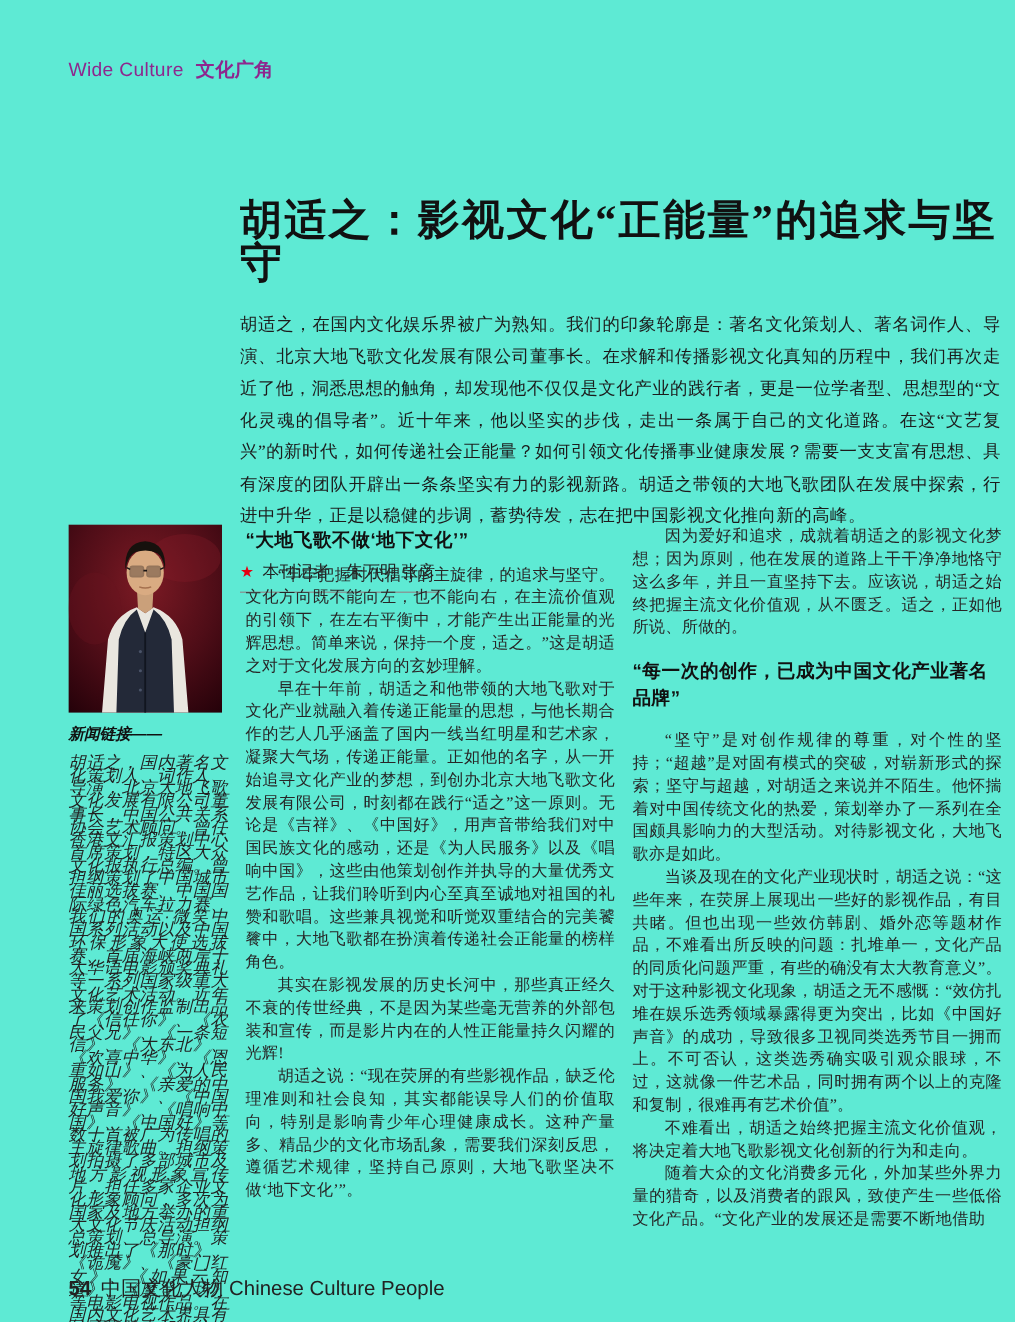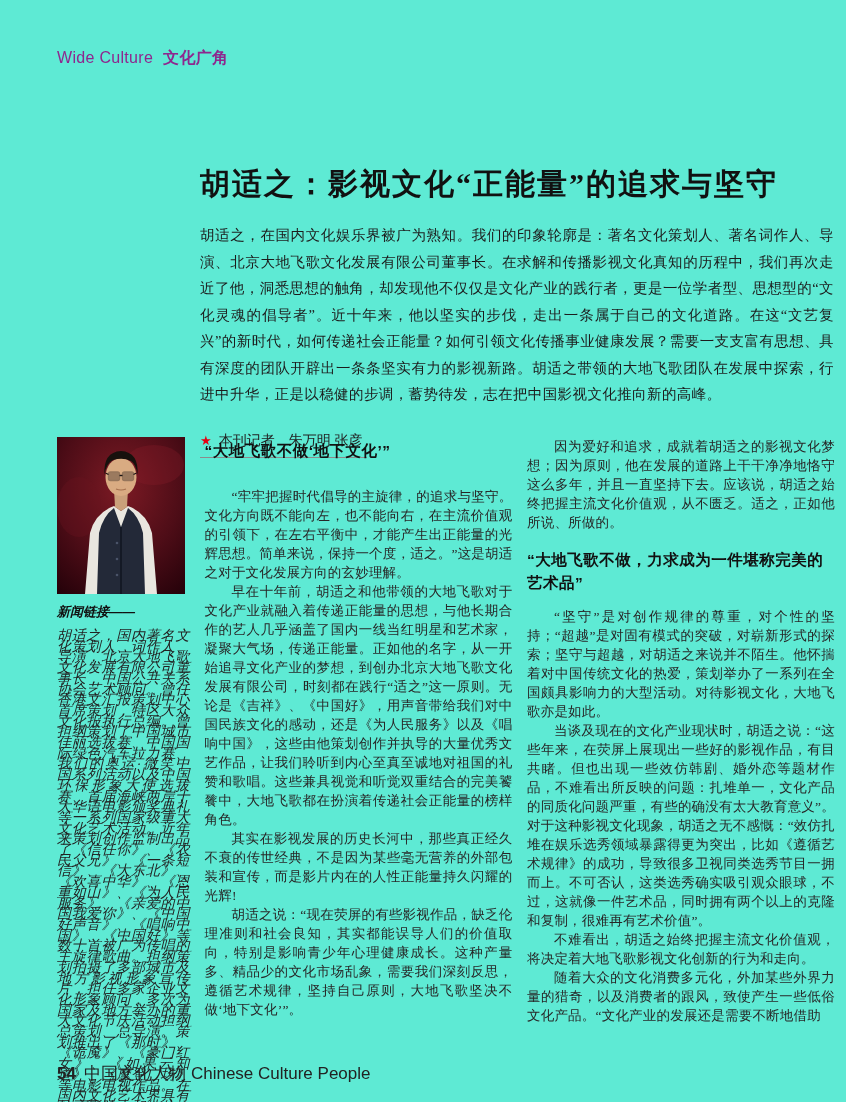--- a/index.html
+++ b/index.html
@@ -7,37 +7,37 @@
   .page {
     position:relative; width:846px; height:1102px; margin:0 auto;
     background:#5eead4; overflow:hidden; color:#222;
     font-family:"Liberation Serif", serif;
   }
   
   .eyebrow { position:absolute; left:57px; top:48px; font-family:"Liberation Sans",sans-serif; font-size:16px; color:#8e278e; letter-spacing:.3px; }
   .eyebrow .zh { font-weight:bold; margin-left:10px; }
   
   .article-head { position:absolute; left:200px; top:166px; width:634px; }
-  .title { font-family:"Liberation Serif",serif; font-weight:bold; font-size:30px; letter-spacing:2px; color:#111; line-height:36px; }
+  .title { font-family:"Liberation Serif",serif; font-weight:bold; font-size:35px; letter-spacing:2px; color:#111; line-height:36px; }
   .intro { margin-top:20px; font-size:14.5px; line-height:26.5px; text-align:justify; color:#1c1c1c; letter-spacing:.4px; }
   .byline { display:inline-block; margin-top:24px; padding:0 4px 7px 0; border-bottom:1px solid #8c8c8c; font-family:"Liberation Sans",sans-serif; font-size:14px; color:#222; }
   .byline .star { color:#e60012; margin-right:7px; font-size:13px; }
   .byline .names { margin-left:14px; }
   
   .columns { position:absolute; left:57px; top:437px; width:778px; display:flex; justify-content:space-between; }
   .col-side { width:133px;font-style:italic; }
   .col { width:308px; }
   
   .photo { width:128px; height:157px; display:block; }
   .news-label { margin-top:9px; font-family:"Liberation Sans",sans-serif; font-weight:bold; font-size:13px; color:#111; }
   .bio { margin-top:9px; font-family:"Liberation Sans",sans-serif; font-size:14px; line-height:10.7px; letter-spacing:.6px; text-align:justify; color:#222; }
   .side-rule { margin-top:14px; border-top:1px solid #bdbdbd; width:100%; }
   
   .col h2 { font-family:"Liberation Sans",sans-serif; font-size:15.5px; line-height:23px; font-weight:bold; color:#111; letter-spacing:.5px; }
-  .col-mid h2 { margin:2px 0 25px 0; }
+  .col-mid h2 { margin:2px 0 7px 0; }
   .col-right h2 { margin:16px 0 13px 0; }
   .col p { font-size:13.5px; line-height:19px; text-align:justify; text-indent:2em; color:#272727; letter-spacing:.2px; }
   
   .footer { position:absolute; left:57px; top:1062px; font-family:"Liberation Sans",sans-serif; font-size:17px; color:#222; }
   .footer .pageno { font-weight:bold; margin-right:8px; }
   .footer .en { margin-left:5px; }
 </style>
 </head>
 <body>
 
@@ -100,23 +100,23 @@
     <div class="col col-mid">
       <h2>“大地飞歌不做‘地下文化’”</h2>
       <p>“牢牢把握时代倡导的主旋律，的追求与坚守。文化方向既不能向左，也不能向右，在主流价值观的引领下，在左右平衡中，才能产生出正能量的光辉思想。简单来说，保持一个度，适之。”这是胡适之对于文化发展方向的玄妙理解。</p>
       <p>早在十年前，胡适之和他带领的大地飞歌对于文化产业就融入着传递正能量的思想，与他长期合作的艺人几乎涵盖了国内一线当红明星和艺术家，凝聚大气场，传递正能量。正如他的名字，从一开始追寻文化产业的梦想，到创办北京大地飞歌文化发展有限公司，时刻都在践行“适之”这一原则。无论是《吉祥》、《中国好》，用声音带给我们对中国民族文化的感动，还是《为人民服务》以及《唱响中国》，这些由他策划创作并执导的大量优秀文艺作品，让我们聆听到内心至真至诚地对祖国的礼赞和歌唱。这些兼具视觉和听觉双重结合的完美饕餮中，大地飞歌都在扮演着传递社会正能量的榜样角色。</p>
       <p>其实在影视发展的历史长河中，那些真正经久不衰的传世经典，不是因为某些毫无营养的外部包装和宣传，而是影片内在的人性正能量持久闪耀的光辉!</p>
       <p>胡适之说：“现在荧屏的有些影视作品，缺乏伦理准则和社会良知，其实都能误导人们的价值取向，特别是影响青少年心理健康成长。这种产量多、精品少的文化市场乱象，需要我们深刻反思，遵循艺术规律，坚持自己原则，大地飞歌坚决不做‘地下文化’”。</p>
     </div>
 
     <div class="col col-right">
       <p>因为爱好和追求，成就着胡适之的影视文化梦想；因为原则，他在发展的道路上干干净净地恪守这么多年，并且一直坚持下去。应该说，胡适之始终把握主流文化价值观，从不匮乏。适之，正如他所说、所做的。</p>
-      <h2>“大地飞歌不做，力求成为一件堪称完美的艺术品”</h2>
+      <h2>“每一次的创作，已成为中国文化产业著名品牌”</h2>
       <p>“坚守”是对创作规律的尊重，对个性的坚持；“超越”是对固有模式的突破，对崭新形式的探索；坚守与超越，对胡适之来说并不陌生。他怀揣着对中国传统文化的热爱，策划举办了一系列在全国颇具影响力的大型活动。对待影视文化，大地飞歌亦是如此。</p>
-      <p>当谈及现在的文化产业现状时，胡适之说：“这些年来，在荧屏上展现出一些好的影视作品，有目共睹。但也出现一些效仿韩剧、婚外恋等题材作品，不难看出所反映的问题：扎堆单一，文化产品的同质化问题严重，有些的确没有太大教育意义”。对于这种影视文化现象，胡适之无不感慨：“效仿扎堆在娱乐选秀领域暴露得更为突出，比如《遵循艺术规律》的成功，导致很多卫视同类选秀节目一拥而上。不可否认，这类选秀确实吸引观众眼球，不过，这就像一件艺术品，同时拥有两个以上的克隆和复制，很难再有艺术价值”。</p>
+      <p>当谈及现在的文化产业现状时，胡适之说：“这些年来，在荧屏上展现出一些好的影视作品，有目共睹。但也出现一些效仿韩剧、婚外恋等题材作品，不难看出所反映的问题：扎堆单一，文化产品的同质化问题严重，有些的确没有太大教育意义”。对于这种影视文化现象，胡适之无不感慨：“效仿扎堆在娱乐选秀领域暴露得更为突出，比如《中国好声音》的成功，导致很多卫视同类选秀节目一拥而上。不可否认，这类选秀确实吸引观众眼球，不过，这就像一件艺术品，同时拥有两个以上的克隆和复制，很难再有艺术价值”。</p>
       <p>不难看出，胡适之始终把握主流文化价值观，将决定着大地飞歌影视文化创新的行为和走向。</p>
       <p>随着大众的文化消费多元化，外加某些外界力量的猎奇，以及消费者的跟风，致使产生一些低俗文化产品。“文化产业的发展还是需要不断地借助</p>
     </div>
 
   </div>
 
   <div class="footer">
     <span class="pageno">54</span><span>中国文化人物</span><span class="en">Chinese Culture People</span>
   </div>
 

